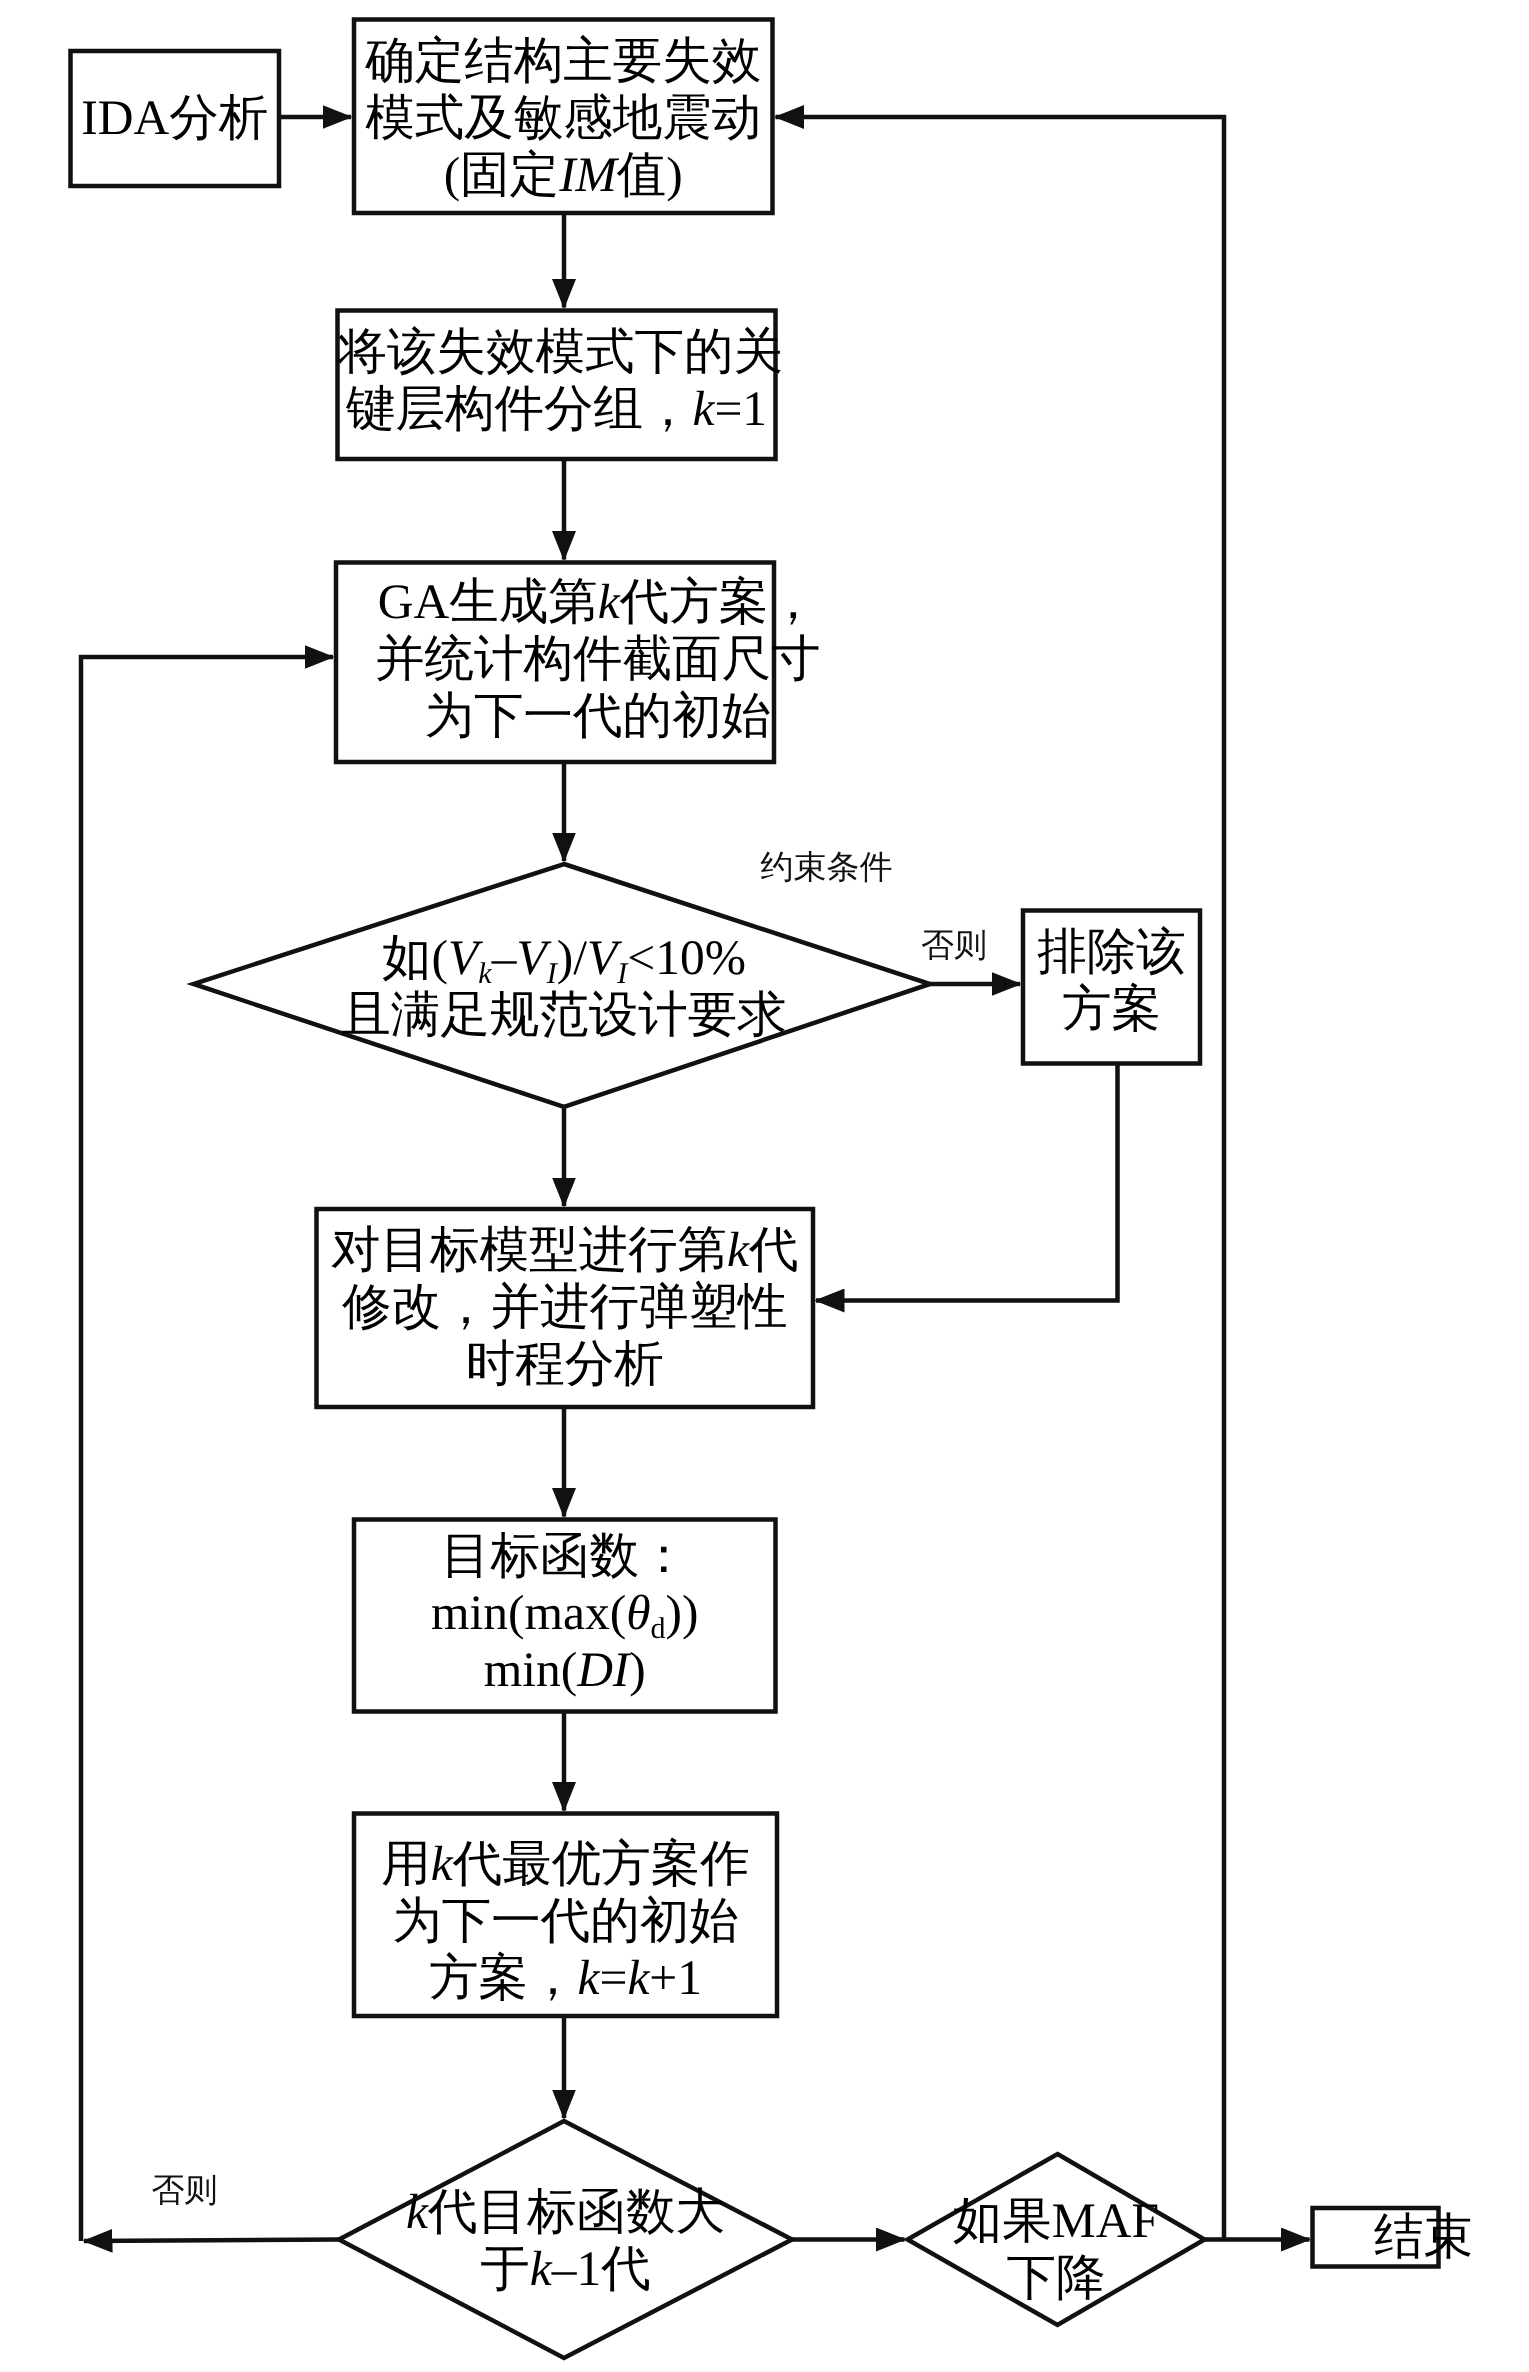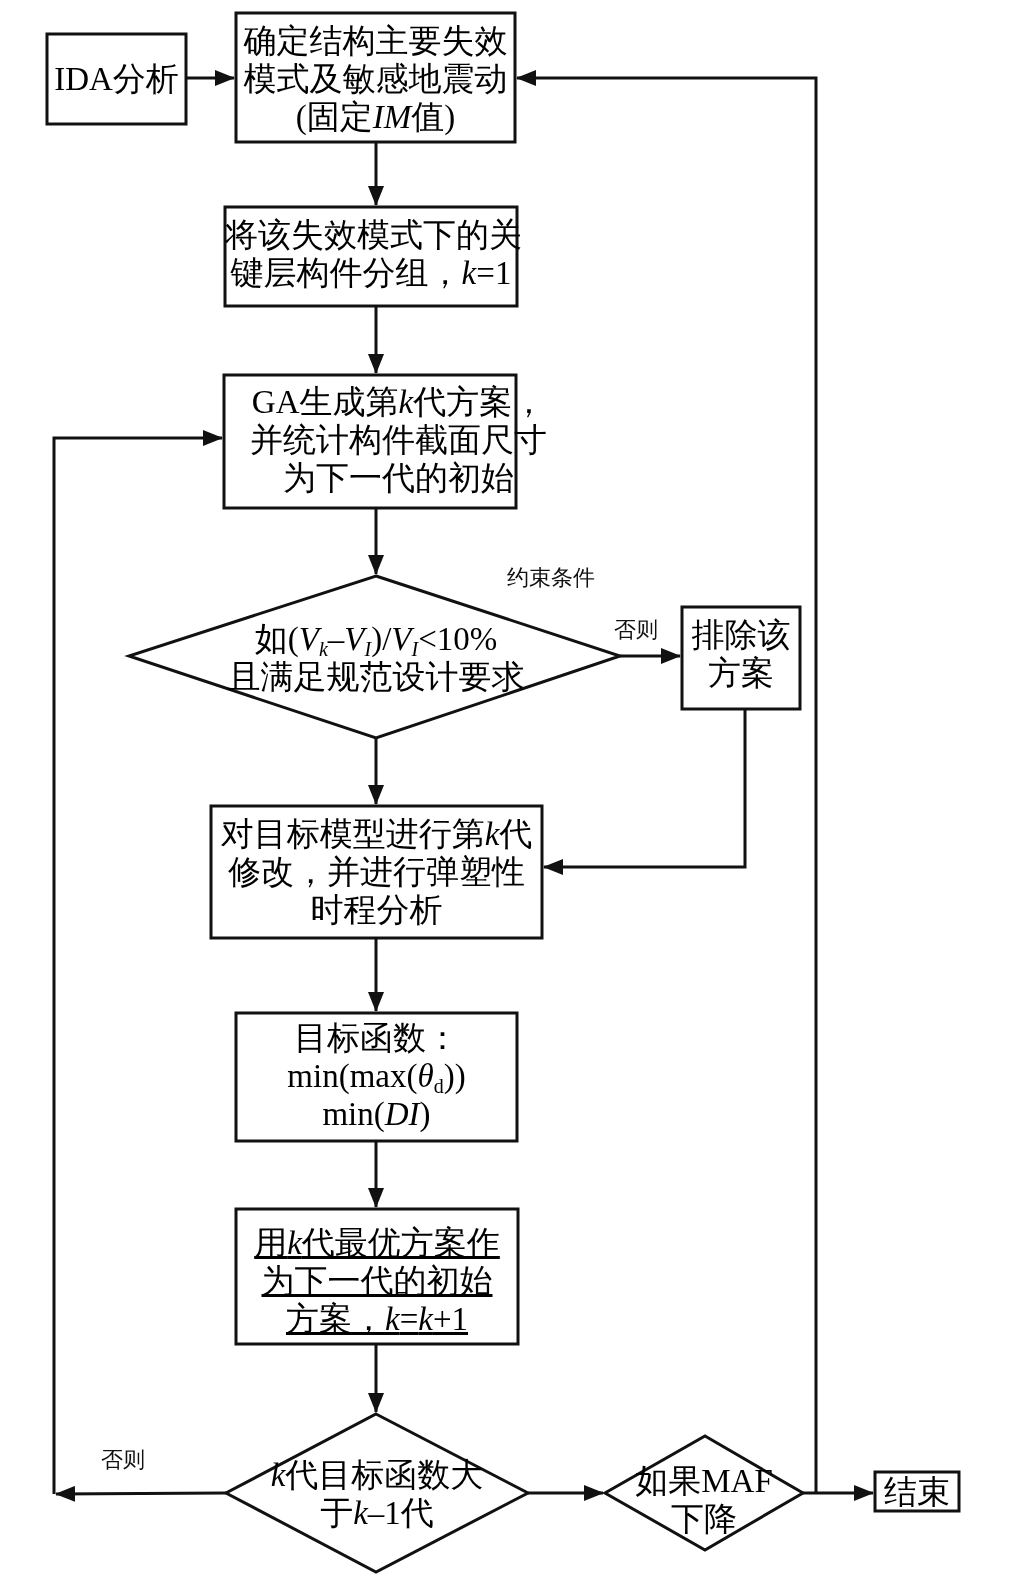--- a/index.html
+++ b/index.html
@@ -85,32 +85,32 @@
 <div class="txt" style="left:211px;top:815px;width:331px;">
     <div>对目标模型进行第<i>k</i>代</div>
     <div>修改，并进行弹塑性</div>
     <div>时程分析</div>
   </div>
 <div class="txt" style="left:236px;top:1019px;width:281px;">
     <div>目标函数：</div>
     <div>min(max(<i>θ</i><sub>d</sub>))</div>
     <div>min(<i>DI</i>)</div>
   </div>
-<div class="txt" style="left:236px;top:1224px;width:282px;text-decoration:underline;">
+<div class="txt" style="left:236px;top:1224px;width:282px;">
     <div>用<i>k</i>代最优方案作</div>
     <div>为下一代的初始</div>
     <div>方案，<i>k</i>=<i>k</i>+1</div>
   </div>
 <div class="txt" style="left:226px;top:1456px;width:302px;">
     <div><i>k</i>代目标函数大</div>
     <div>于<i>k</i>–1代</div>
   </div>
 <div class="txt" style="left:605px;top:1462px;width:198px;">
     <div>如果MAF</div>
     <div>下降</div>
   </div>
-<div class="txt" style="left:875px;top:1473px;width:84px;">
+<div class="txt" style="left:875px;top:1473px;width:84px;padding-left:32px;">
     <div>结束</div>
   </div>
 
 <div class="lbl" style="left:507px;top:560px;">约束条件</div>
 <div class="lbl" style="left:614px;top:612px;">否则</div>
 <div class="lbl" style="left:101px;top:1442px;">否则</div>
 
 </body></html>

